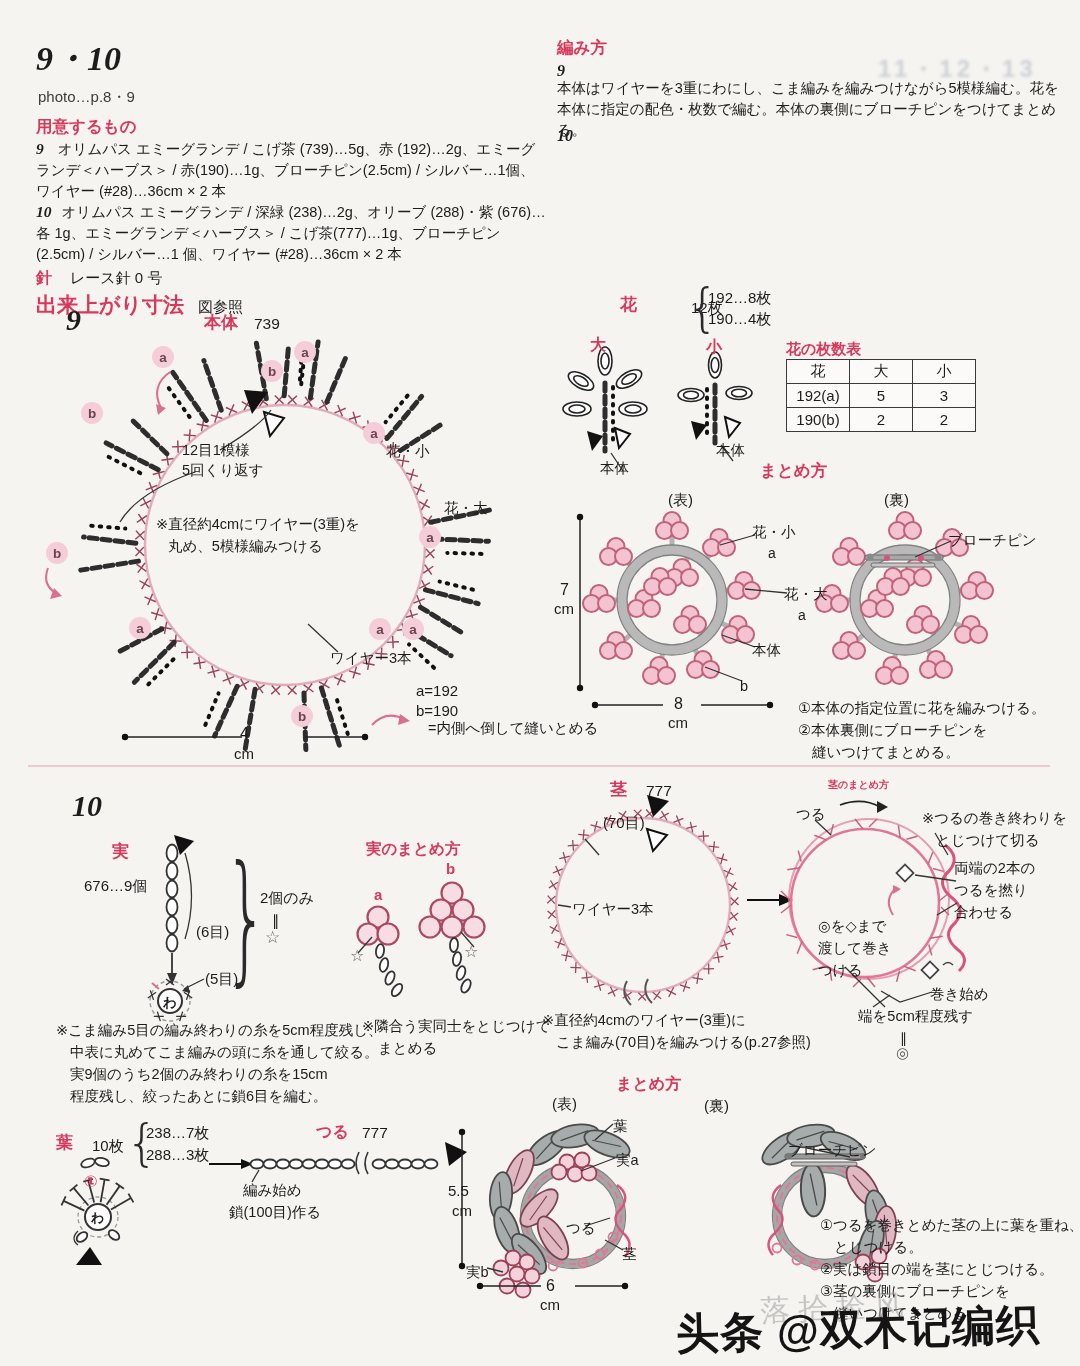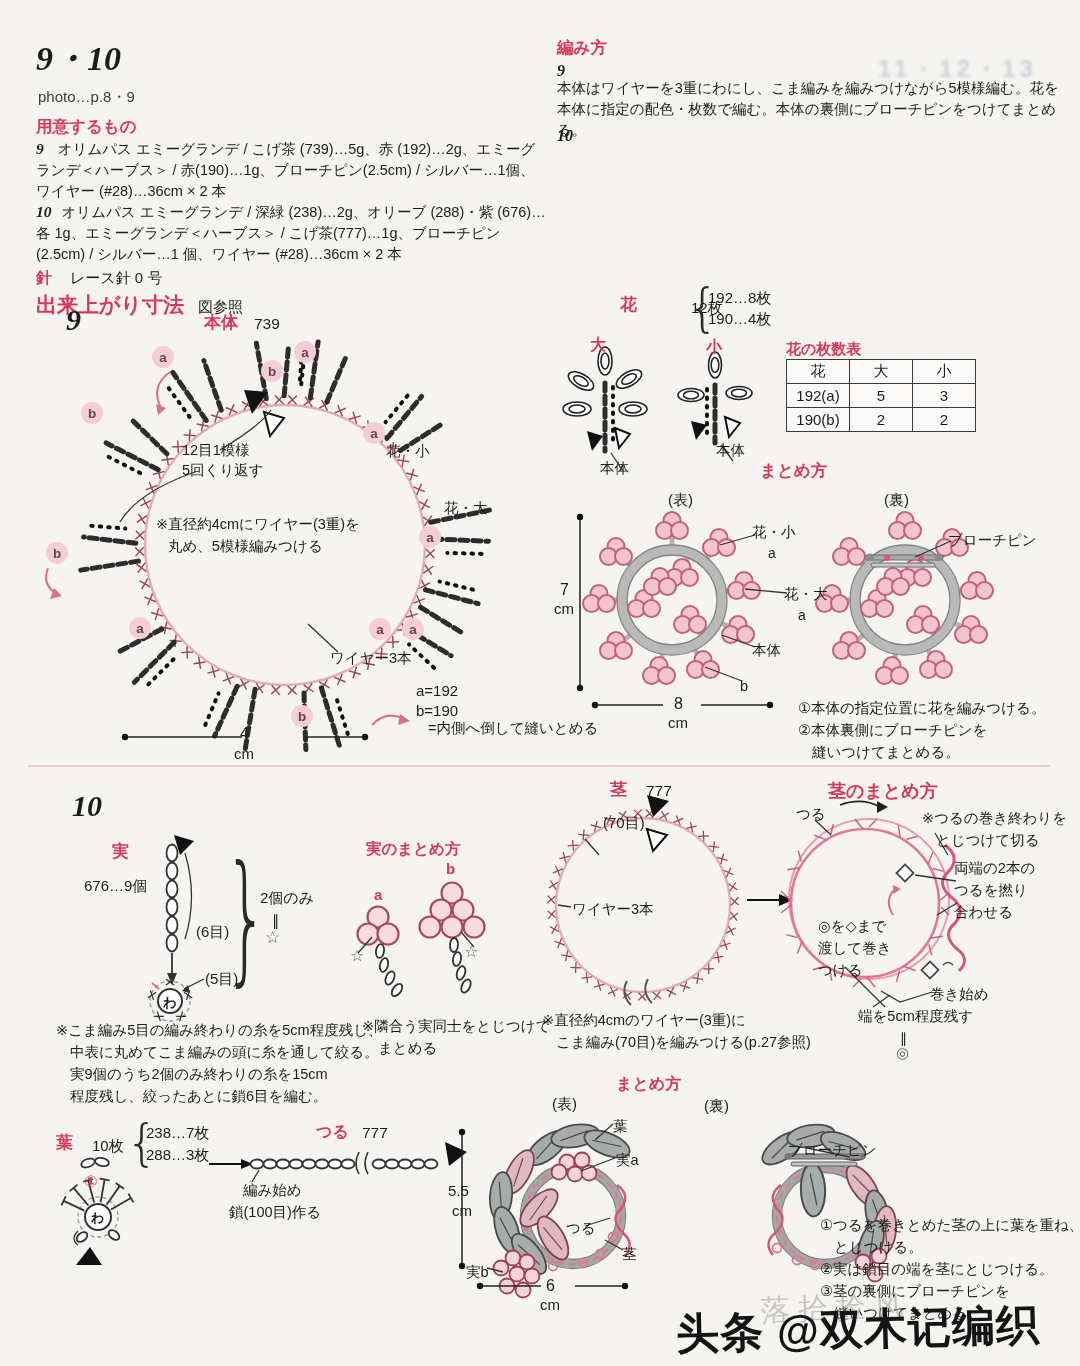--- a/index.html
+++ b/index.html
@@ -786,21 +786,21 @@
   <div class="lb" style="left:362px;top:1016px;">※隣合う実同士をとじつけて</div>
   <div class="lb" style="left:378px;top:1038px;">まとめる</div>
 
   <div class="lb red" style="left:610px;top:778px;font-size:17px;">茎</div>
   <div class="lb" style="left:646px;top:780px;font-size:15.5px;">777</div>
   <div class="lb" style="left:596px;top:812px;font-size:15px;margin-left:7px;">(70目)</div>
   <div class="lb" style="left:572px;top:899px;">ワイヤー3本</div>
   <div class="lb" style="left:542px;top:1010px;">※直径約4cmのワイヤー(3重)に</div>
   <div class="lb" style="left:556px;top:1032px;">こま編み(70目)を編みつける(p.27参照)</div>
 
-  <div class="lb red" style="left:828px;top:778px;font-size:18px;">茎のまとめ方</div>
+  <div class="lb red" style="left:828px;top:778px;font-size:10px;">茎のまとめ方</div>
   <div class="lb" style="left:796px;top:804px;">つる</div>
   <div class="lb" style="left:922px;top:808px;">※つるの巻き終わりを</div>
   <div class="lb" style="left:936px;top:830px;">とじつけて切る</div>
   <div class="lb" style="left:954px;top:858px;">両端の2本の</div>
   <div class="lb" style="left:954px;top:880px;">つるを撚り</div>
   <div class="lb" style="left:954px;top:902px;">合わせる</div>
   <div class="lb" style="left:818px;top:916px;">◎を◇まで</div>
   <div class="lb" style="left:818px;top:938px;">渡して巻き</div>
   <div class="lb" style="left:818px;top:960px;">つける</div>
   <div class="lb" style="left:930px;top:984px;">巻き始め</div>

